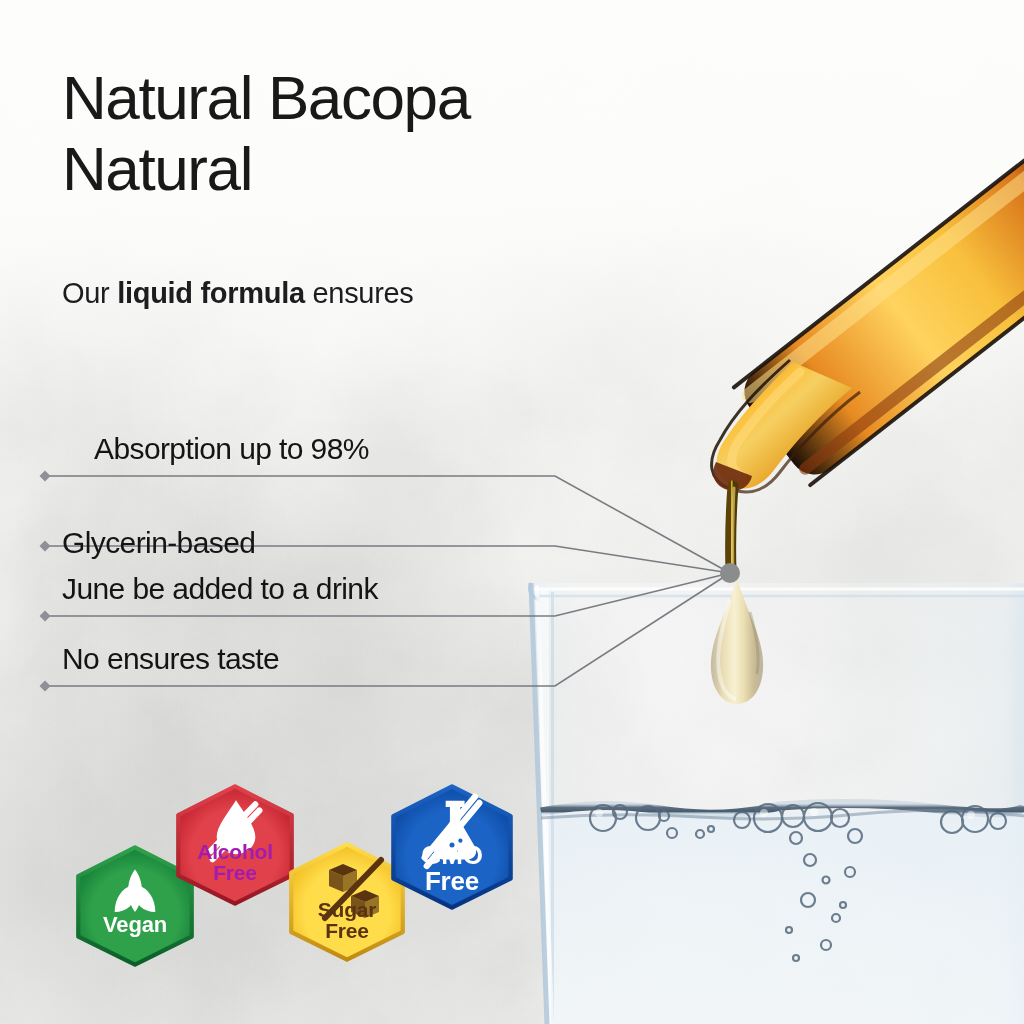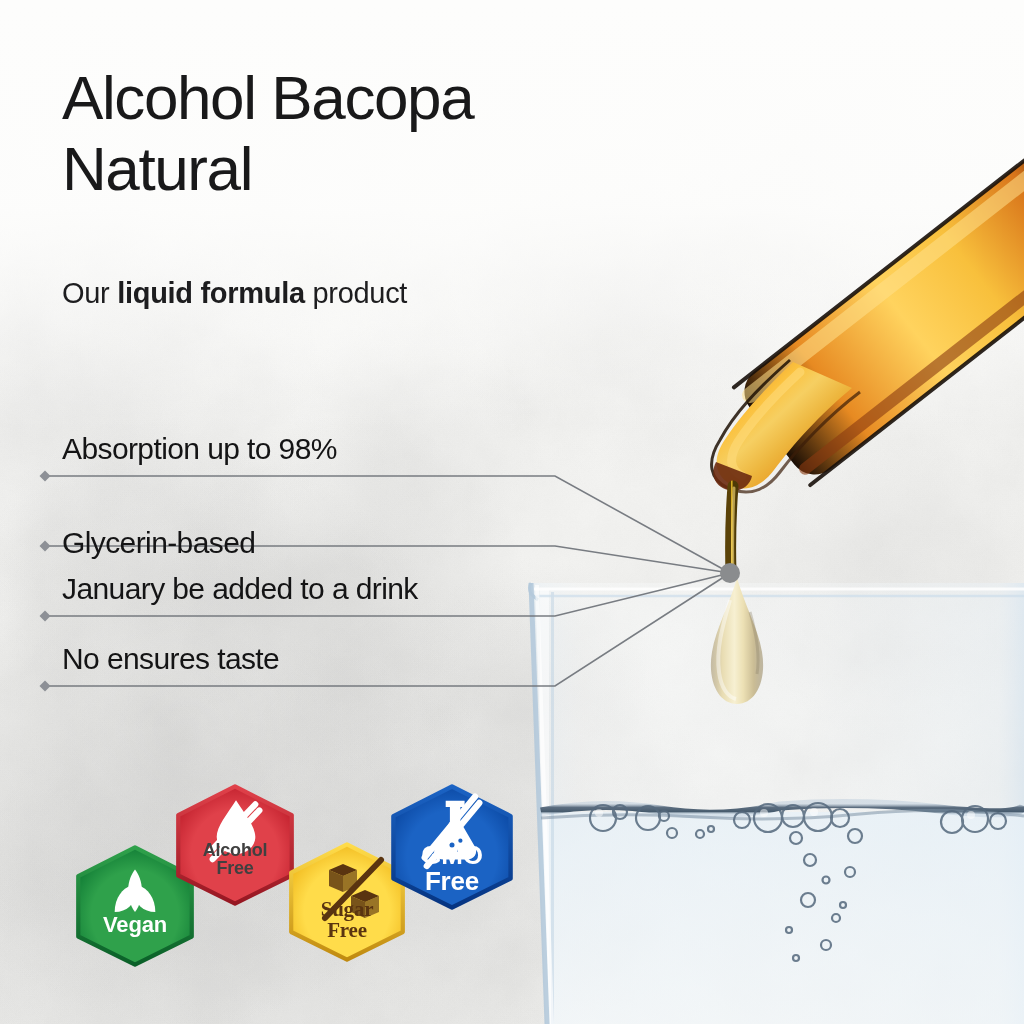--- a/index.html
+++ b/index.html
@@ -295,32 +295,32 @@
         <path d="M45 610.5 L50.5 616 L45 621.5 L39.5 616 Z" fill="#8d9096"></path>
       </g>
       <g>
         <path d="M45 686 L555 686 L730 573" stroke="#6e7278" stroke-width="1.6" fill="none" opacity="0.92"></path>
         <path d="M45 680.5 L50.5 686 L45 691.5 L39.5 686 Z" fill="#8d9096"></path>
       </g>
       <circle cx="730" cy="573" r="10" fill="#8a8c8e"></circle>
     </svg>
 
   <div class="title">
-    <span>Alcohol Bacopa</span><br>
+    <span>Natural Bacopa</span><br>
     <span>Natural</span>
   </div>
 
   <div class="subtitle">
-    <span>Our </span><b>liquid formula</b><span> product</span><br>
+    <span>Our </span><b>liquid formula</b><span> ensures</span><br>
   </div>
 
   <div id="feature-labels">
-      <div class="feature-label" style="top: 432px;">Absorption up to 98%</div>
+      <div class="feature-label" style="top: 432px; margin-left: 32px;">Absorption up to 98%</div>
       <div class="feature-label" style="top: 526px;">Glycerin-based</div>
-      <div class="feature-label" style="top: 572px;">January be added to a drink</div>
+      <div class="feature-label" style="top: 572px;">June be added to a drink</div>
       <div class="feature-label" style="top: 642px;">No ensures taste</div>
     </div>
 
   <div class="badges" id="badge-row">
       <div class="badge" style="left: 74px; top: 845px; width: 122px; height: 122px;">
     <svg class="hexwrap" viewBox="0 0 122 122">
       <defs>
         <radialGradient id="bg0" cx="50%" cy="58%" r="62%">
           <stop offset="0%" stop-color="#2fa14b"></stop>
           <stop offset="62%" stop-color="#2fa14b"></stop>
@@ -368,23 +368,23 @@
           L4.2700000000000005 31.11 Z" fill="url(#bg1)" stroke="url(#bs1)" stroke-width="4.2700000000000005" stroke-linejoin="round"></path>
       <g>
       <g transform="translate(40.666666666666664,14.233333333333333) scale(1.0166666666666666)">
         <path d="M21 2 C30 16, 40 28, 40 38 C40 48, 31 55, 21 55 C11 55, 2 48, 2 38 C2 28, 12 16, 21 2 Z" fill="#ffffff"></path>
         <path d="M-4 52 L40 6" stroke="#ffffff" stroke-width="6" stroke-linecap="round"></path>
         <path d="M-4 52 L40 6" stroke="#d23543" stroke-width="2.6" stroke-linecap="round" opacity="0"></path>
         <path d="M-2 60 L44 12" stroke="#ffffff" stroke-width="6" stroke-linecap="round"></path>
       </g>
           </g>
     </svg>
-        <div class="badge-text" style="top: 57px; color: #404040; font-size: 18px;"><span>Alcohol</span><br><span>Free</span></div>
+        <div class="badge-text" style="top: 57px; color: #a21caf; font-size: 21px;"><span>Alcohol</span><br><span>Free</span></div>
       </div>
-      <div class="badge" style="left: 287px; top: 842px; width: 120px; height: 120px; font-family: Liberation Serif, serif;">
+      <div class="badge" style="left: 287px; top: 842px; width: 120px; height: 120px;">
     <svg class="hexwrap" viewBox="0 0 120 120">
       <defs>
         <radialGradient id="bg2" cx="50%" cy="58%" r="62%">
           <stop offset="0%" stop-color="#ffdc4a"></stop>
           <stop offset="62%" stop-color="#ffdc4a"></stop>
           <stop offset="100%" stop-color="#f0b81c"></stop>
         </radialGradient>
         <linearGradient id="bs2" x1="0" y1="0" x2="0" y2="1">
           <stop offset="0%" stop-color="#ffdc4a"></stop>
           <stop offset="100%" stop-color="#c08a10"></stop>

